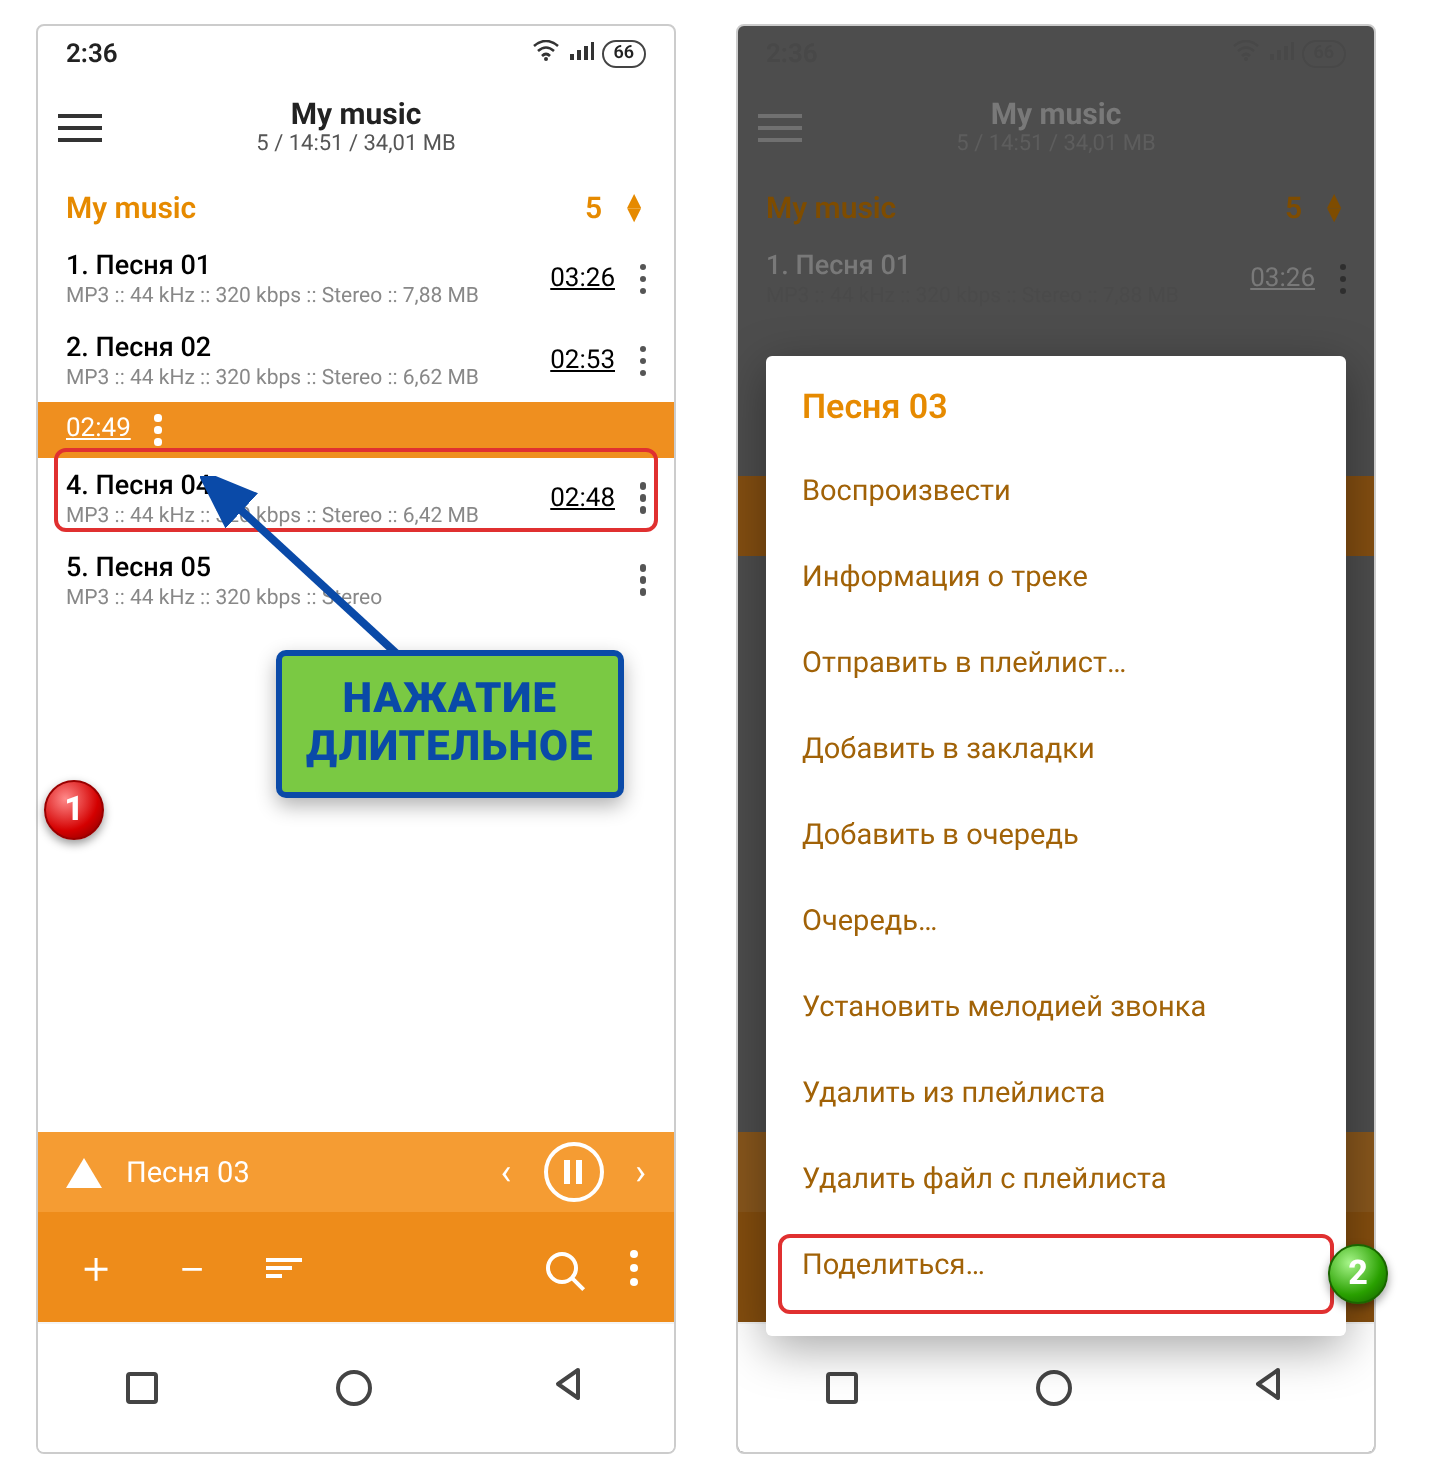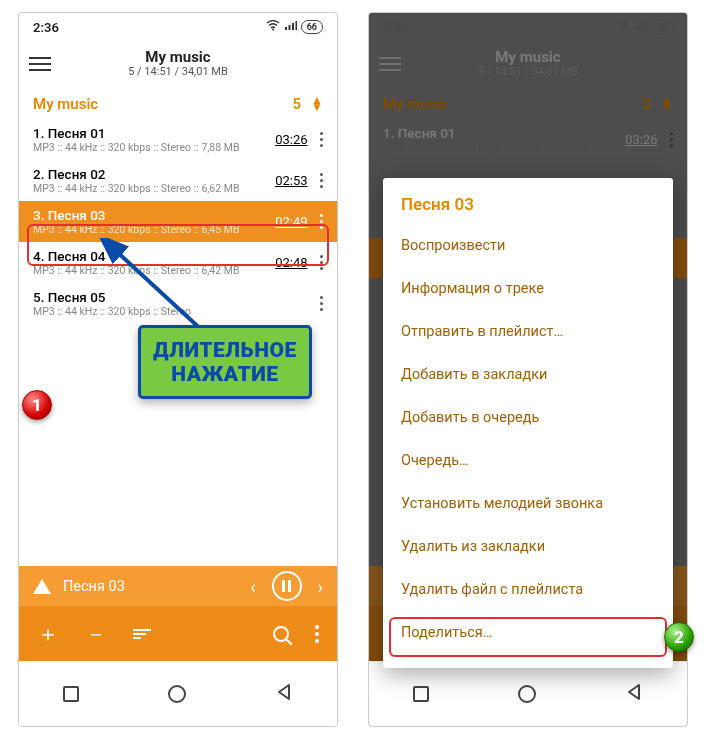--- a/index.html
+++ b/index.html
@@ -207,24 +207,20 @@
       <div class="meta">MP3 :: 44 kHz :: 320 kbps :: Stereo :: 6,62 MB</div>
     </div>
     <div class="time">02:53</div>
     <div class="dots">
         <span></span>
         <span></span>
         <span></span>
       </div>
   </div>
   <div class="track selected">
-    <div class="info">
-      <div class="title">3. Песня 03</div>
-      <div class="meta">MP3 :: 44 kHz :: 320 kbps :: Stereo :: 6,45 MB</div>
-    </div>
     <div class="time">02:49</div>
     <div class="dots">
         <span></span>
         <span></span>
         <span></span>
       </div>
   </div>
   <div class="track">
     <div class="info">
       <div class="title">4. Песня 04</div>
@@ -396,40 +392,40 @@
 
   <div class="menu">
     <div class="menu-title">Песня 03</div>
     <div class="menu-item">Воспроизвести</div>
     <div class="menu-item">Информация о треке</div>
     <div class="menu-item">Отправить в плейлист…</div>
     <div class="menu-item">Добавить в закладки</div>
     <div class="menu-item">Добавить в очередь</div>
     <div class="menu-item">Очередь…</div>
     <div class="menu-item">Установить мелодией звонка</div>
-    <div class="menu-item">Удалить из закладки</div>
+    <div class="menu-item">Удалить из плейлиста</div>
     <div class="menu-item">Удалить файл с плейлиста</div>
     <div class="menu-item">Поделиться…</div>
   </div>
 
   <div class="highlight-outline" style="left:20px;right:20px;top:604px;height:40px"></div>
 </div>
 
 <svg class="arrow-svg" style="left:100px;top:238px;" width="120" height="110">
   <defs>
       <marker id="ah" markerWidth="10" markerHeight="10" refX="2" refY="3" orient="auto">
     <path d="M0,0 L0,6 L8,3 z" fill="#0a4aa8"></path>
       </marker>
     </defs>
   <line x1="105" y1="95" x2="15" y2="12" stroke="#0a4aa8" stroke-width="4" marker-end="url(#ah)"></line>
 </svg>
 
 <div class="callout" style="left:138px;top:325px;">
+  <div>НАЖАТИЕ</div>
   <div>ДЛИТЕЛЬНОЕ</div>
-  <div>НАЖАТИЕ</div>
 </div>
 
 <div class="badge" style="left:22px;top:390px;">
   <span>1</span>
 </div>
 <div class="badge green" style="left:664px;top:622px;">
   <span>2</span>
 </div>
 
 </body></html>

